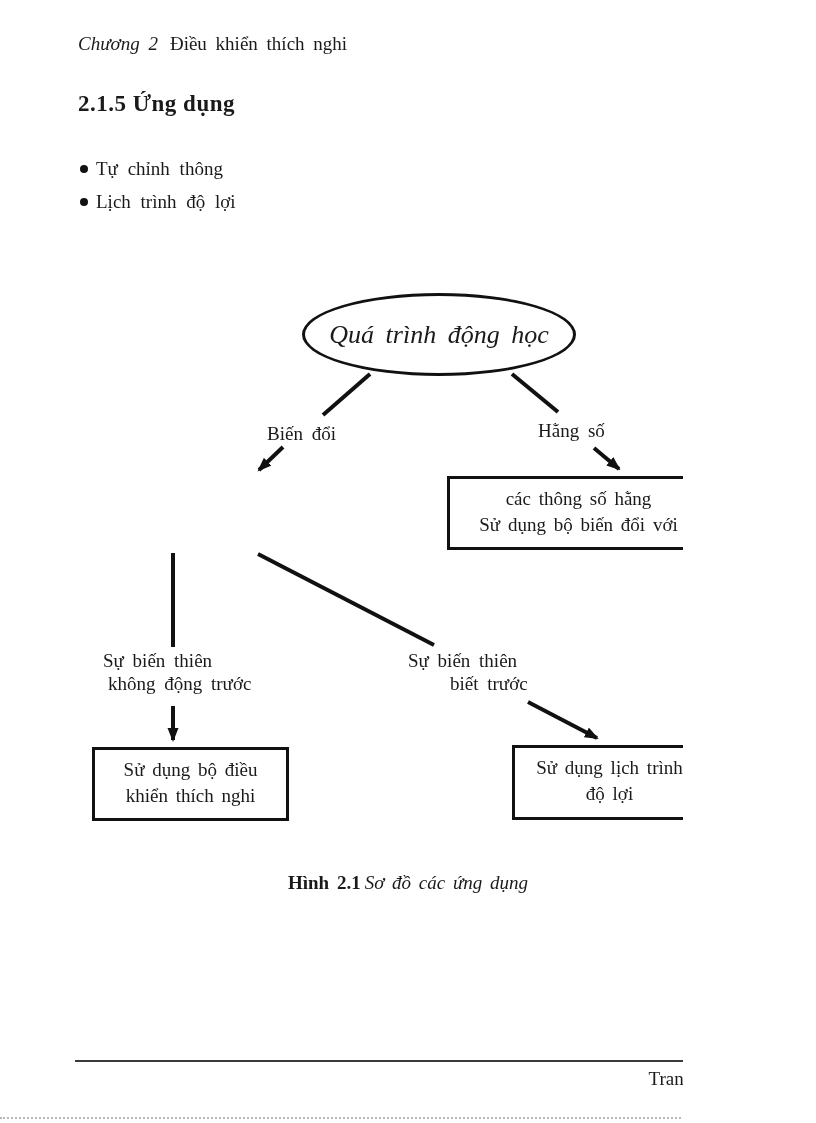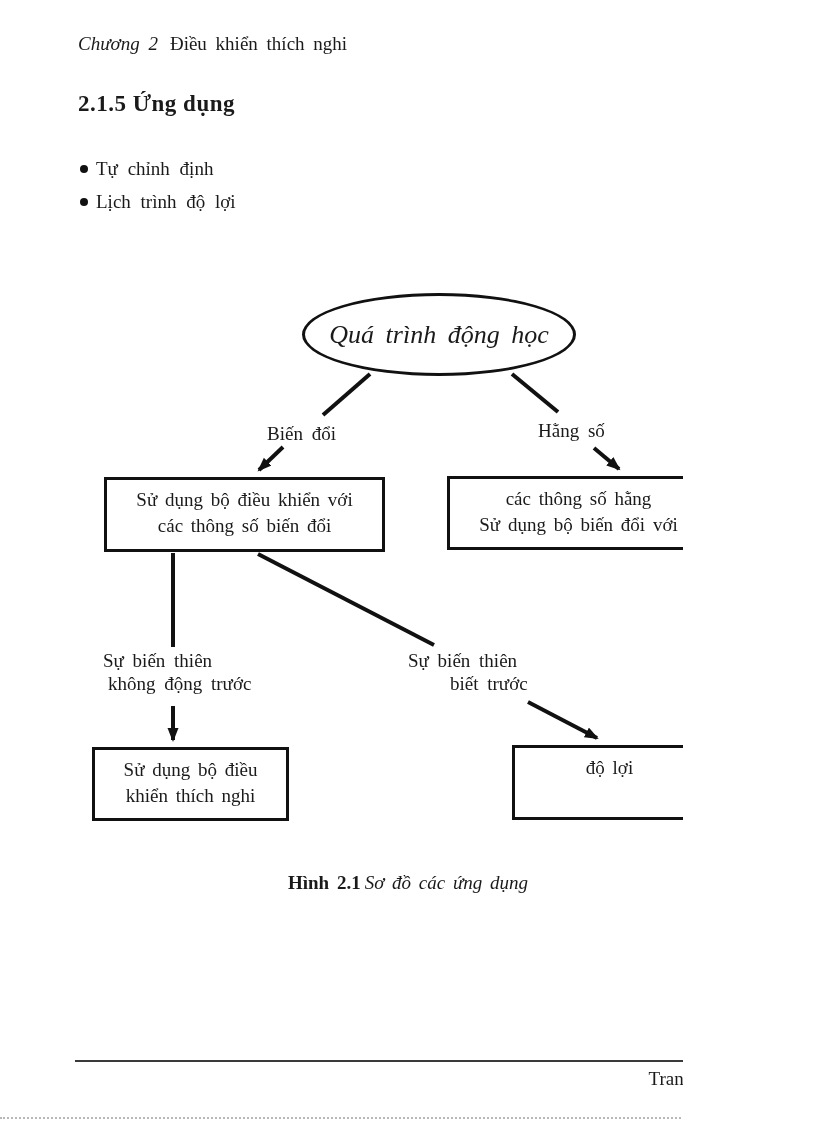--- a/index.html
+++ b/index.html
@@ -145,21 +145,21 @@
 
   <div class="chapter-header">
     <span class="chapter-label">Chương 2</span><span>Điều khiển thích nghi</span>
   </div>
 
   <div class="section-heading">2.1.5 Ứng dụng</div>
 
   <div class="bullet-list">
     <div class="bullet-item">
       <span class="bullet-dot"></span>
-      <span>Tự chỉnh định</span>
+      <span>Tự chỉnh thông</span>
     </div>
     <div class="bullet-item">
       <span class="bullet-dot"></span>
       <span>Lịch trình độ lợi</span>
     </div>
   </div>
 
   <div class="diagram">
 
     <svg class="connector-svg" width="816" height="1123" viewBox="0 0 816 1123">
@@ -178,24 +178,20 @@
         <line x1="258" y1="554" x2="434" y2="645"></line>
         <line x1="528" y1="702" x2="597" y2="738" marker-end="url(#arrowhead)"></line>
       </g>
     </svg>
 
     <div class="node-ellipse">Quá trình động học</div>
 
     <div class="edge-label label-bien-doi">Biến đổi</div>
     <div class="edge-label label-hang-so">Hằng số</div>
 
-    <div class="node-box box-variable-controller">
-      <span>Sử dụng bộ điều khiển với</span>
-      <span>các thông số biến đổi</span>
-    </div>
 
     <div class="node-box box-constant-converter">
       <span>các thông số hằng</span>
       <span>Sử dụng bộ biến đổi với</span>
     </div>
 
     <div class="edge-label label-unknown">
       <div>Sự biến thiên</div>
       <div class="second-line">không động trước</div>
     </div>
@@ -204,20 +200,21 @@
       <div>Sự biến thiên</div>
       <div class="second-line">biết trước</div>
     </div>
 
     <div class="node-box box-adaptive-controller">
       <span>Sử dụng bộ điều</span>
       <span>khiển thích nghi</span>
     </div>
 
     <div class="node-box box-gain-schedule">
+      <span>Sử dụng lịch trình</span>
       <span>độ lợi</span>
     </div>
 
   </div>
 
   <div class="figure-caption">
     <span class="figure-label">Hình 2.1</span><span class="figure-title">Sơ đồ các ứng dụng</span>
   </div>
 
   <div class="footer-rule"></div>

